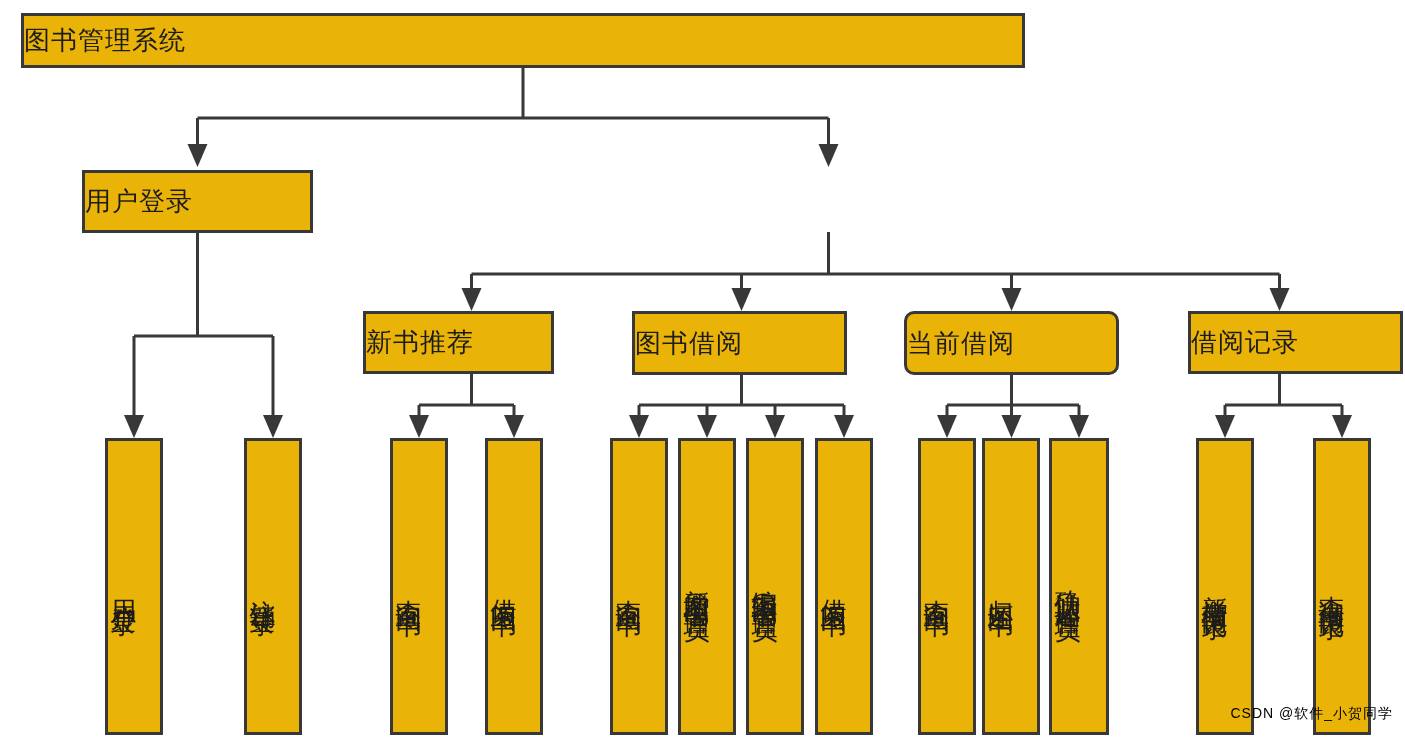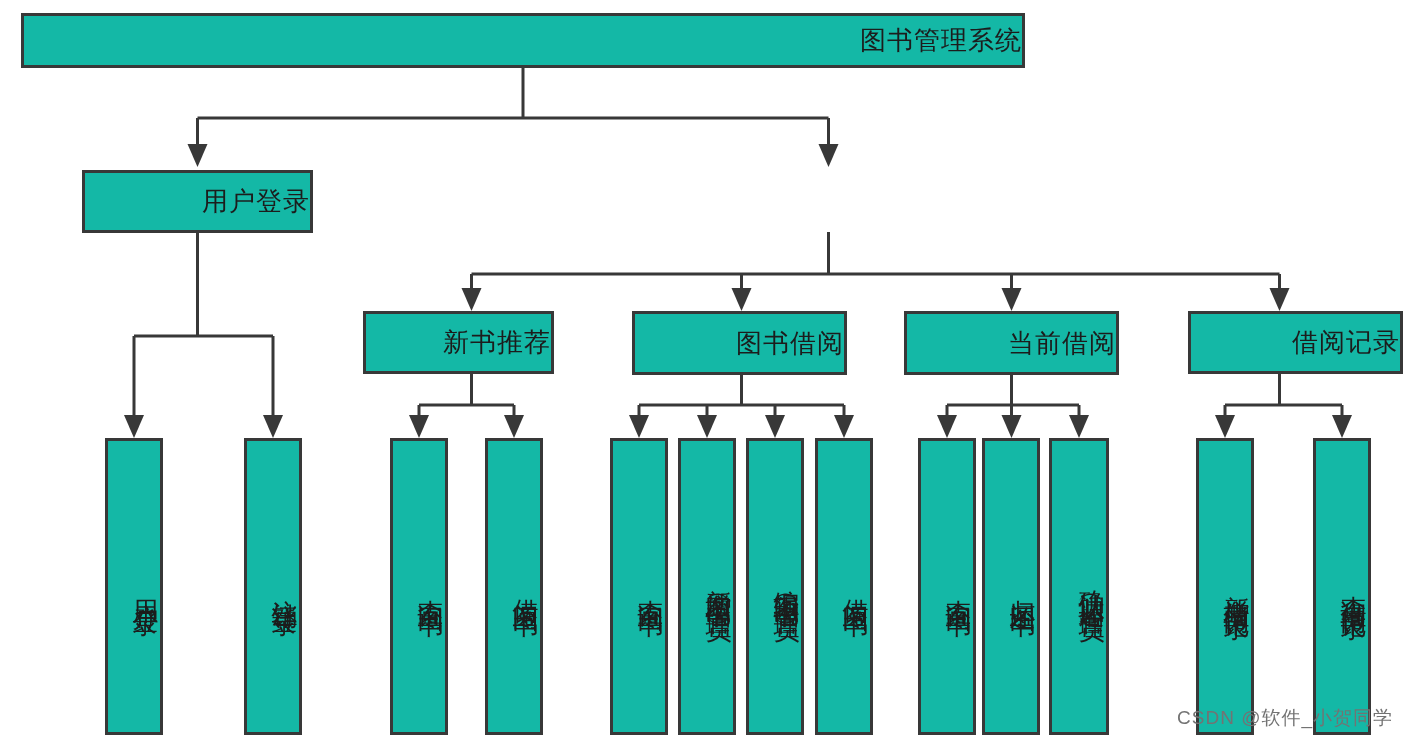--- a/index.html
+++ b/index.html
@@ -14,65 +14,65 @@
   #connectors {
     position: absolute;
     left: 0; top: 0;
     width: 1405px; height: 747px;
     pointer-events: none;
   }
   .box {
     position: absolute;
     box-sizing: border-box;
     border: 3px solid #383838;
-    background: #14b8a6;
+    background: #eab308;
     display: flex;
     align-items: center;
-    justify-content: flex-end;
+    justify-content: flex-start;
     color: #1c1c1c;
     font-size: 26px;
     letter-spacing: 1px;
     line-height: 1.1;
     white-space: nowrap;
   }
   .leaf .vtext {
     writing-mode: vertical-rl;
     text-orientation: mixed;
     letter-spacing: 4px;
     line-height: 1.15;
     white-space: nowrap;
   }
   
   .n-root   { left: 21px;   top: 13px;  width: 1004px; height: 55px; }
   .n-login  { left: 82px;   top: 170px; width: 231px;  height: 63px; }
   .n-mgmt   { left: 712px;  top: 170px; width: 235px;  height: 63px; }
   .n-rec    { left: 363px;  top: 311px; width: 191px;  height: 63px; }
   .n-borrow { left: 632px;  top: 311px; width: 215px;  height: 64px; }
-  .n-cur    { left: 904px;  top: 311px; width: 215px;  height: 64px; }
+  .n-cur    { left: 904px;  top: 311px; width: 215px;  height: 64px; border-radius: 10px; }
   .n-rec2   { left: 1172px; top: 311px; width: 215px;  height: 63px; margin-left: 16px; }
   .leaf     { top: 438px; width: 58px; height: 297px; }
   .lf-a1 { left: 105px; }
   .lf-a2 { left: 244px; }
   .lf-b1 { left: 390px; }
   .lf-b2 { left: 485px; }
   .lf-c1 { left: 610px; }
   .lf-c2 { left: 678px; }
   .lf-c3 { left: 746px; }
   .lf-c4 { left: 815px; }
   .lf-d1 { left: 918px; }
   .lf-d2 { left: 982px; }
   .lf-d3 { left: 1049px; width: 60px; }
   .lf-e1 { left: 1196px; }
   .lf-e2 { left: 1313px; }
   #watermark {
     position: absolute;
     right: 12px;
     top: 705px;
-    font-size: 19px;
-    color: #737373;
+    font-size: 14px;
+    color: #000000;
     letter-spacing: 1px;
     white-space: nowrap;
   }
 </style>
 </head>
 <body>
 
 <div id="canvas">
 
   <svg id="connectors" viewBox="0 0 1405 747" xmlns="http://www.w3.org/2000/svg">

